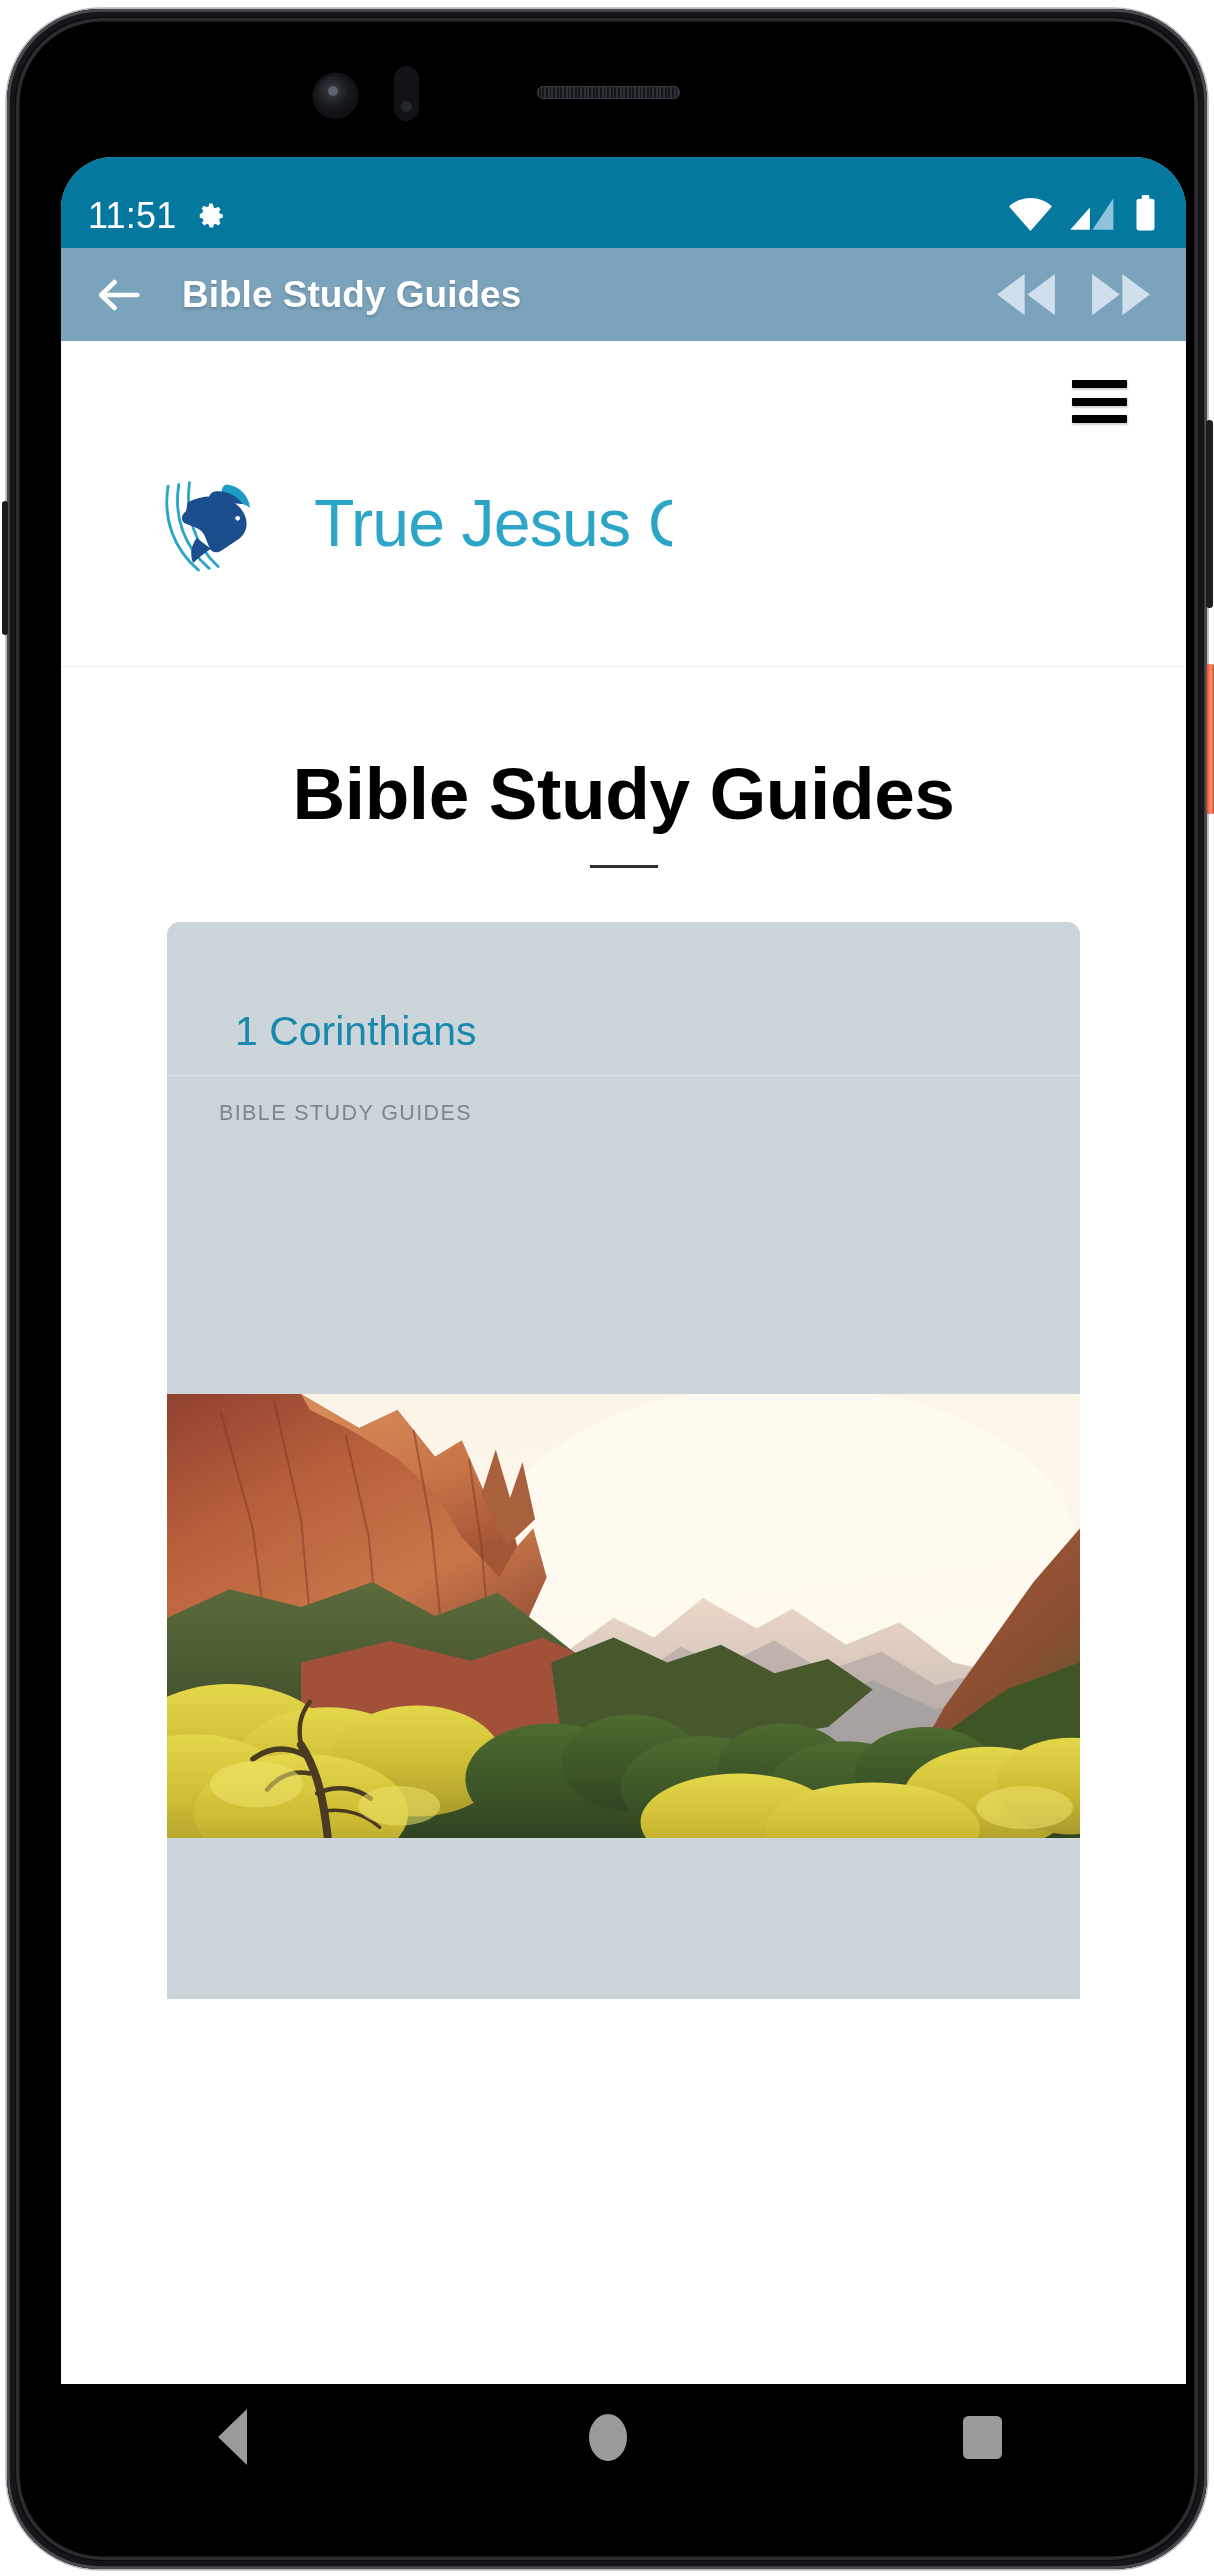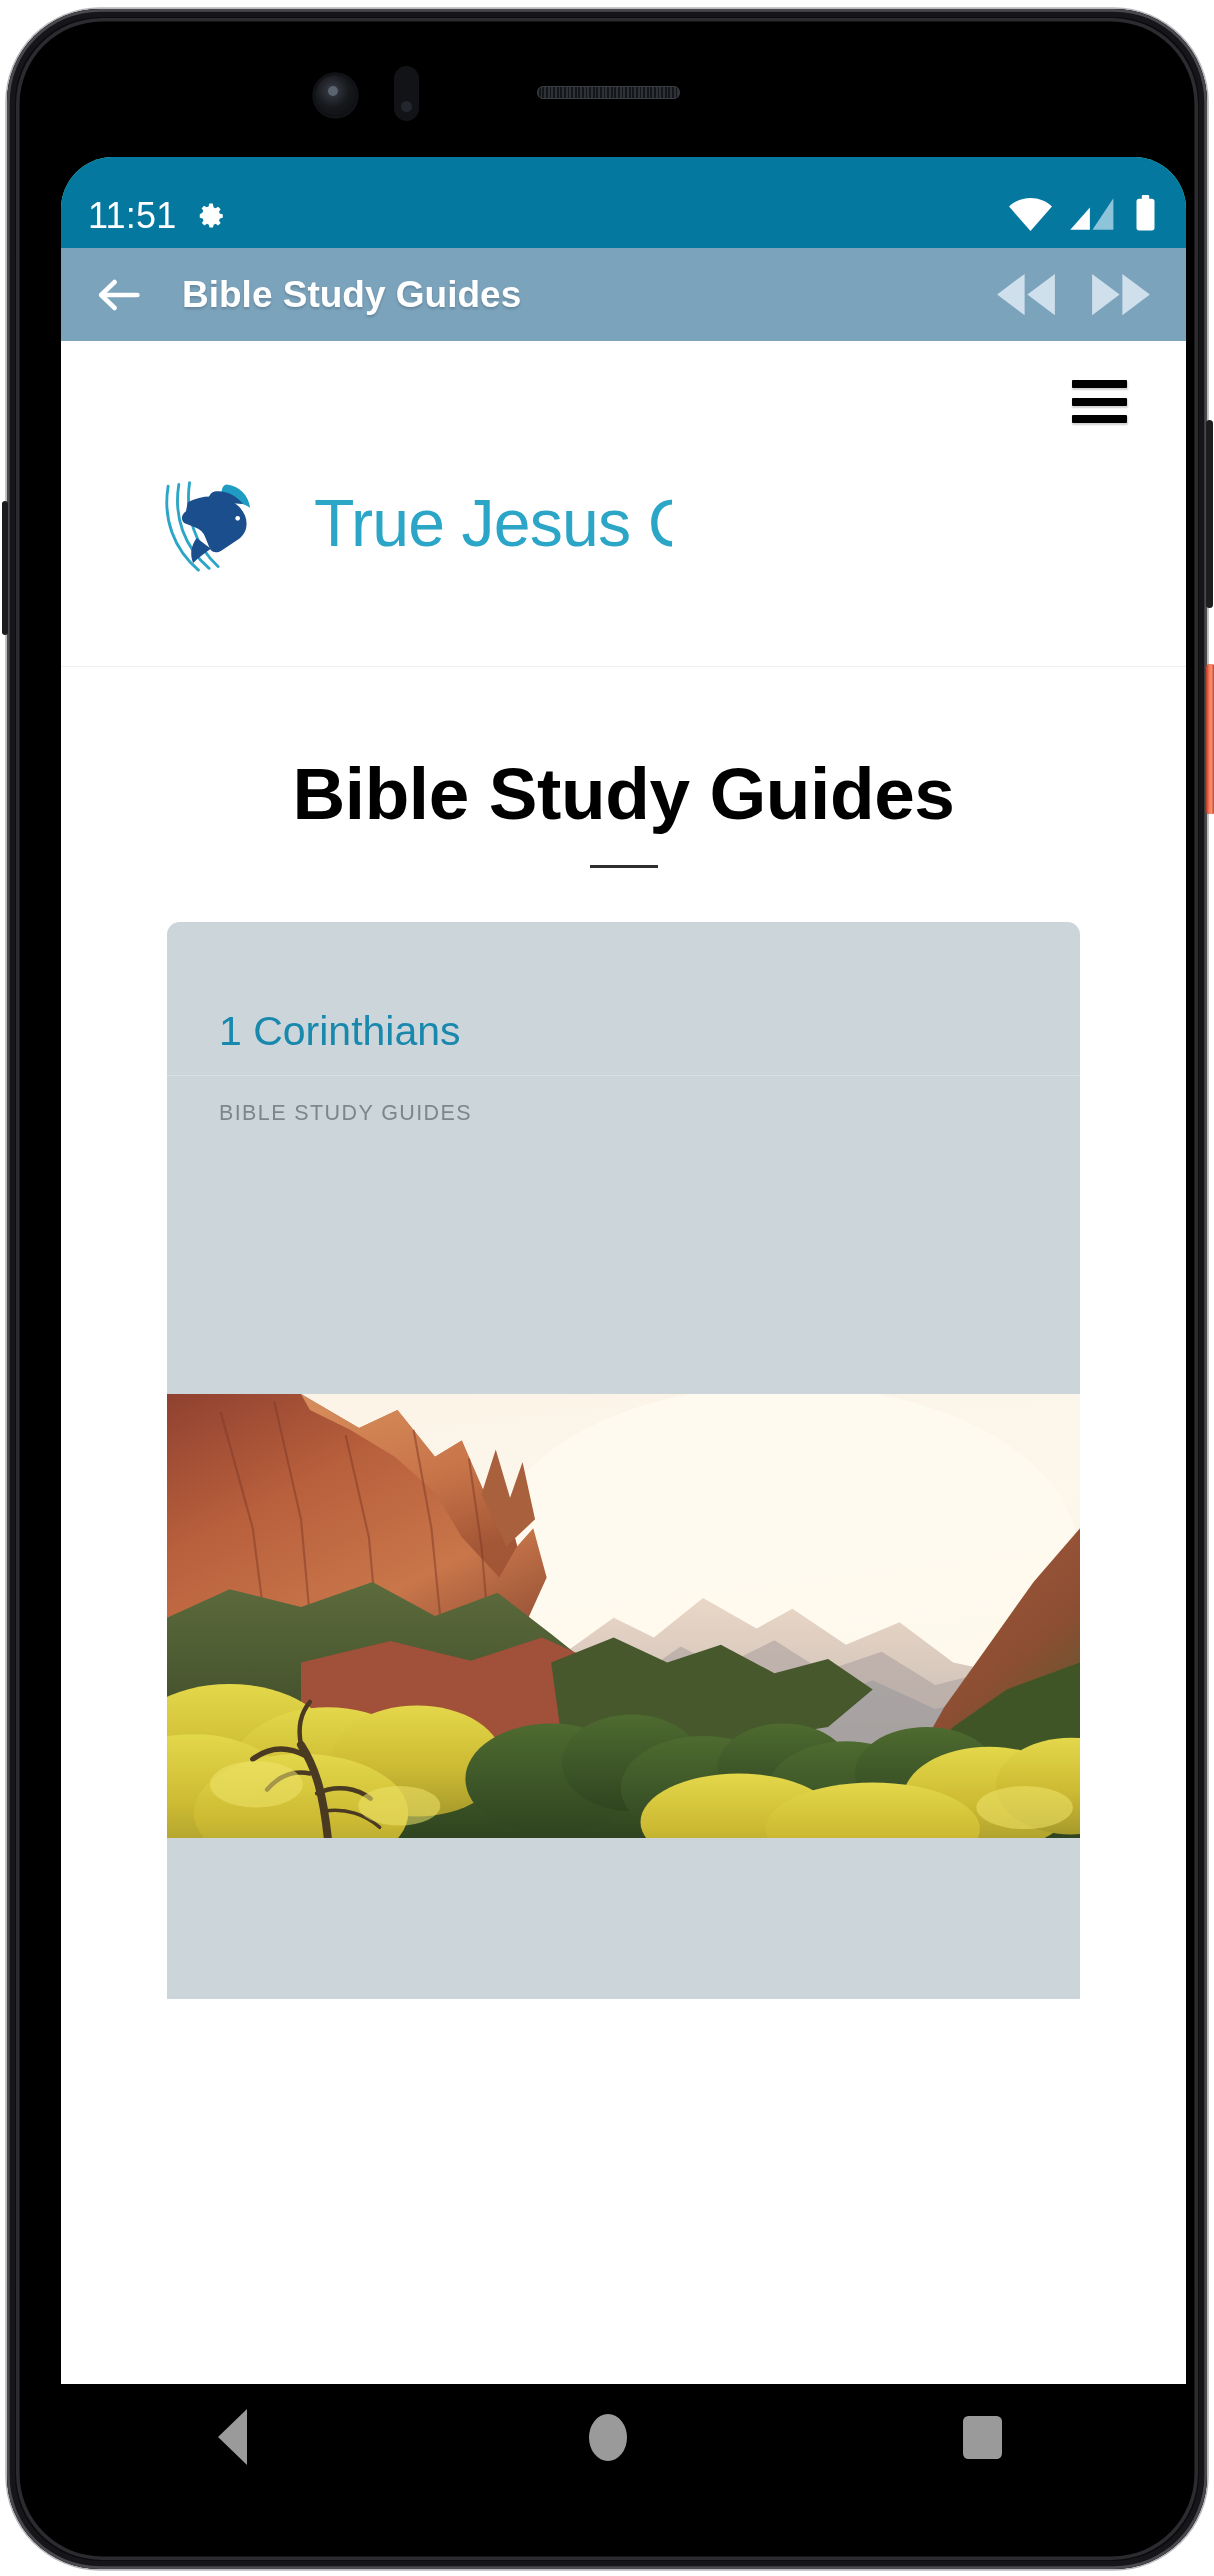--- a/index.html
+++ b/index.html
@@ -254,21 +254,21 @@
   .card-wrap { padding: 54px 106px 0 106px; }
   .card {
     background: #ccd5da;
     border-radius: 12.5px 12.5px 0 0;
     overflow: hidden;
   }
   .card-head {
     height: 154px;
     display: flex;
     align-items: flex-end;
-    padding: 0 0 23px 52px;
+    padding: 0 0 23px 68px;
     border-bottom: 1.8px solid #d9e0e4;
   }
   .card-title {
     color: #1888ad;
     font-size: 41px;
     font-weight: normal;
     line-height: 1;
   }
   .card-kicker {
     padding: 25px 0 0 52px;

